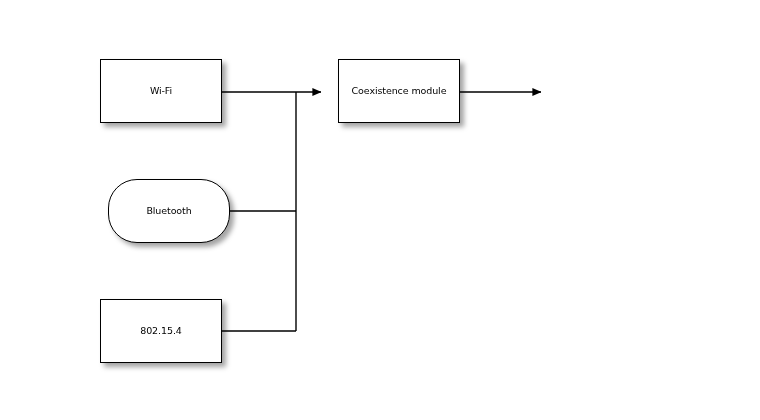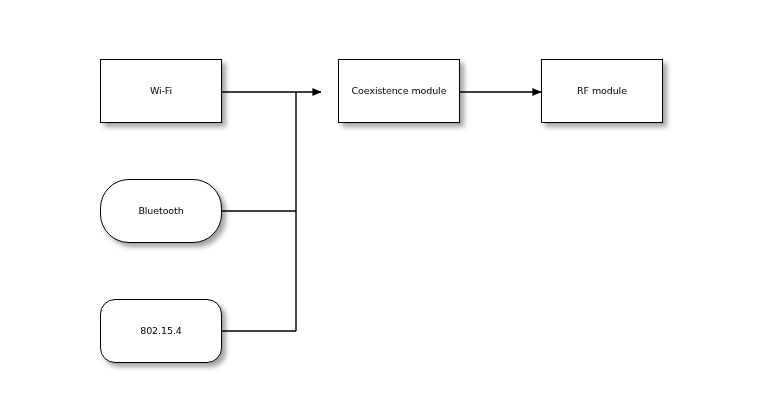--- a/index.html
+++ b/index.html
@@ -43,22 +43,22 @@
   }
   .node-label {
     font-size: 9.5px;
     line-height: 1;
     color: #000000;
     letter-spacing: -0.1px;
     white-space: nowrap;
     text-align: center;
   }
   #node-wifi     { left: 100px; top: 59px; }
-  #node-bt       { left: 100px; top: 179px; border-radius: 29px; }
-  #node-802      { left: 100px; top: 299px; border-radius: 15px; }
+  #node-bt       { left: 108px; top: 179px; border-radius: 29px; }
+  #node-802      { left: 100px; top: 299px; }
   #node-coex     { left: 338px; top: 59px; }
   #node-rf       { left: 541px; top: 59px; }
 </style>
 </head>
 <body>
 
 <div id="canvas">
 
   <svg id="wires" viewBox="0 0 760 420" width="760" height="420">
     <defs>
@@ -87,17 +87,14 @@
   </div>
 
   <div class="node" id="node-802">
     <span class="node-label">802.15.4</span>
   </div>
 
   <div class="node" id="node-coex">
     <span class="node-label">Coexistence module</span>
   </div>
 
-  <div class="node" id="node-rf">
-    <span class="node-label">RF module</span>
-  </div>
 
 </div>
 
 </body></html>

